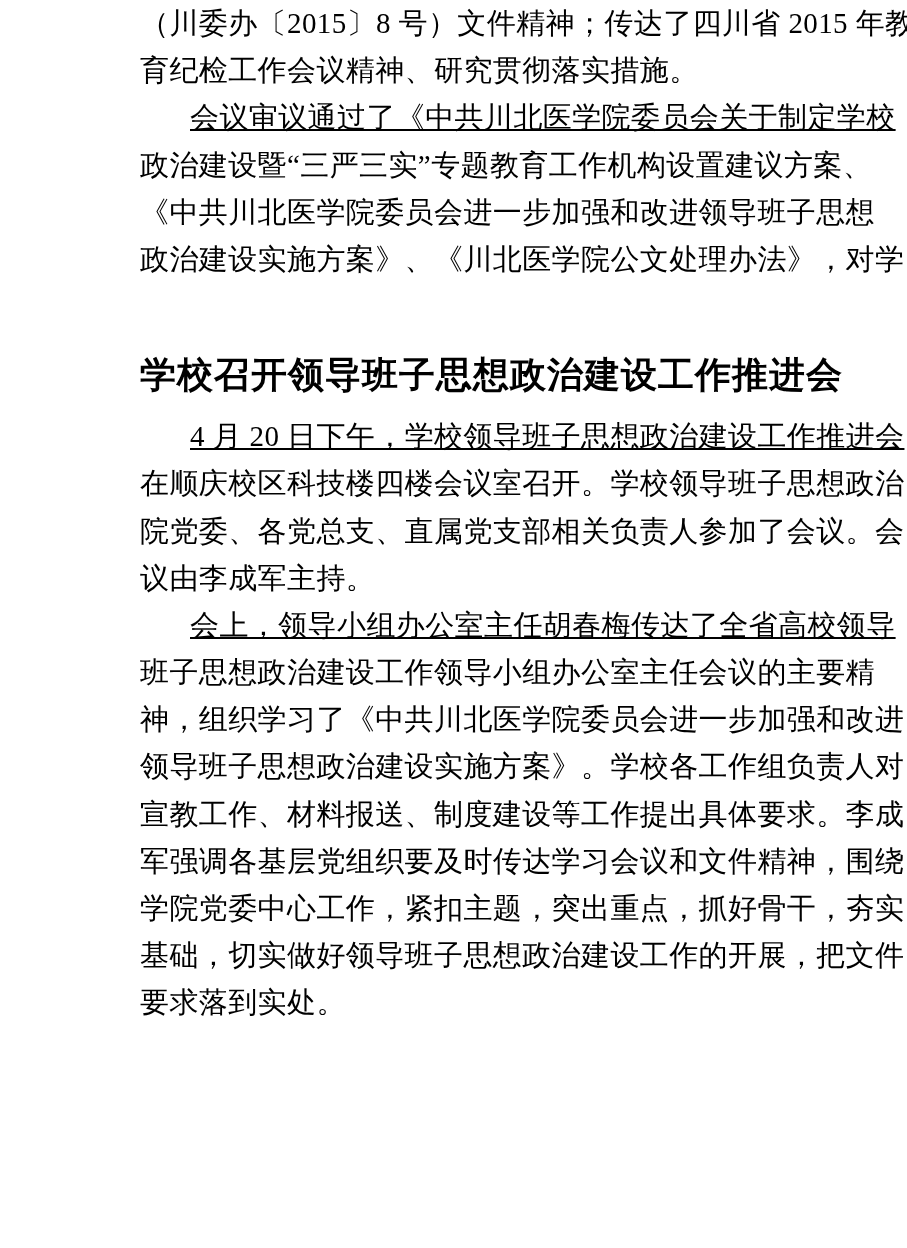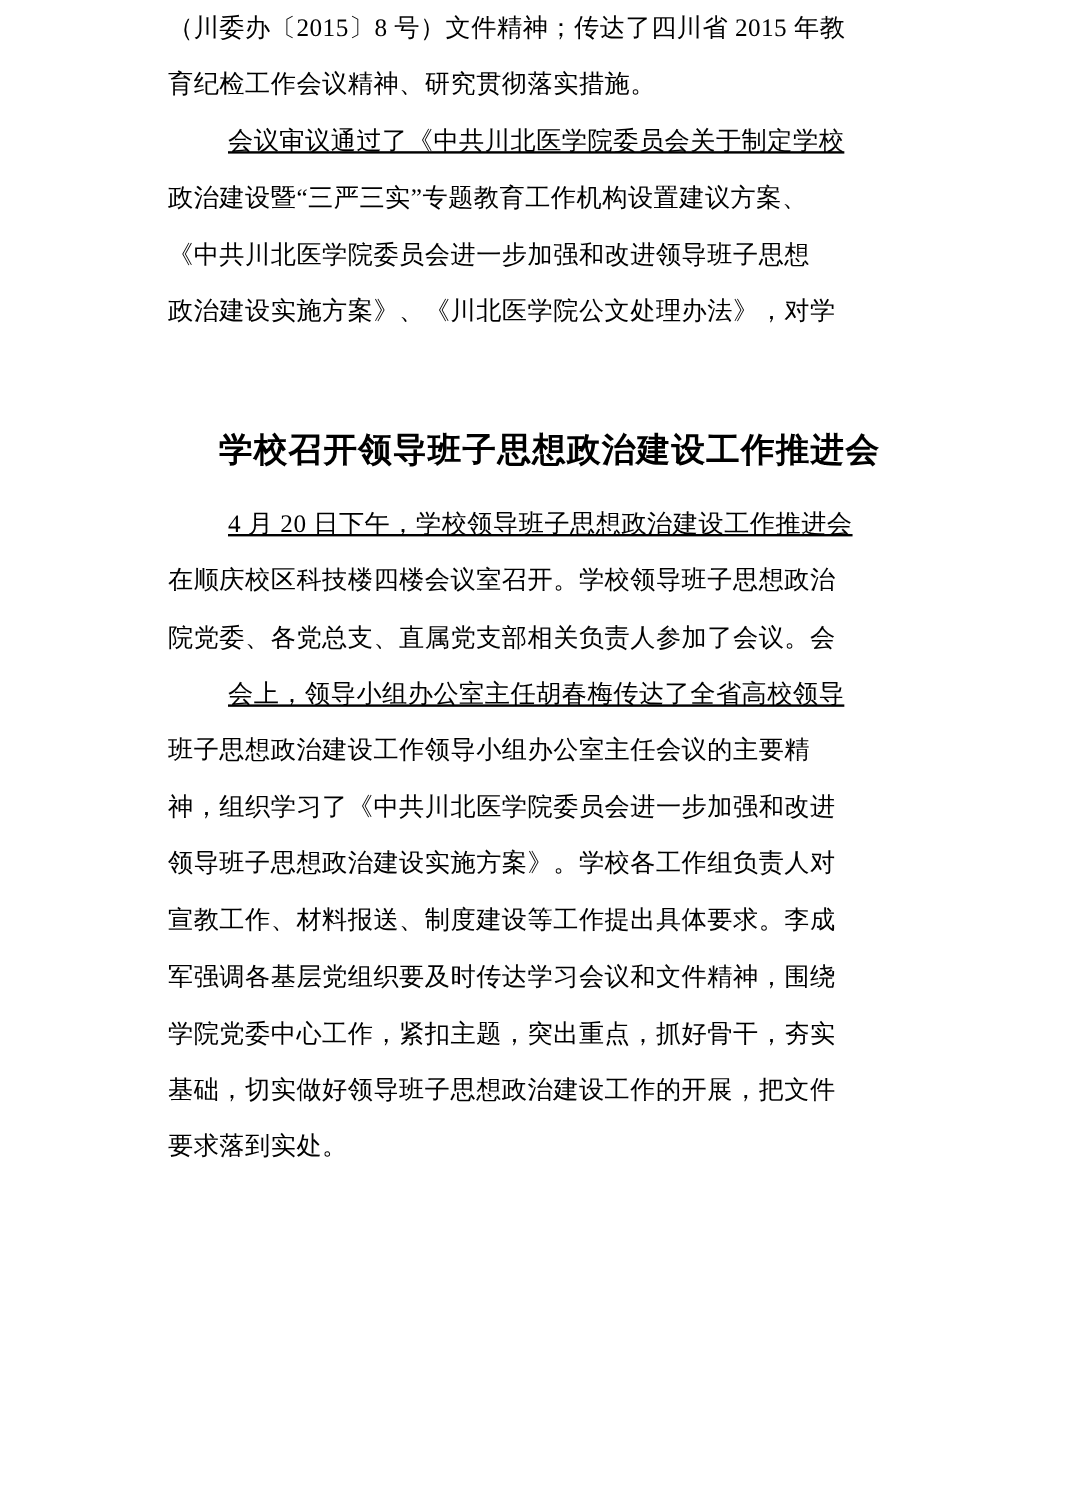--- a/index.html
+++ b/index.html
@@ -18,37 +18,37 @@
   }
   .content {
     position: absolute;
     left: 140px;
     top: 0;
     width: 636px;
   }
   .text-line {
     height: 47.2px;
     line-height: 47.2px;
-    font-size: 21px;
+    font-size: 29px;
     letter-spacing: 0.4px;
     white-space: nowrap;
     font-weight: 400;
   }
   .text-line.indent {
     padding-left: 50px;
     text-decoration: underline;
   }
   .doc-heading {
     margin-top: 69px;
     margin-bottom: 14px;
     height: 47px;
     line-height: 47px;
     text-align: center;
     font-weight: 700;
-    font-size: 28px;
+    font-size: 36px;
     letter-spacing: 1px;
     white-space: nowrap;
   }
 </style>
 </head>
 <body>
 
 <div class="page">
   <div class="content" id="doc-content">
       <div>
@@ -59,20 +59,21 @@
         <div class="text-line indent">会议审议通过了《中共川北医学院委员会关于制定学校</div>
         <div class="text-line">政治建设暨“三严三实”专题教育工作机构设置建议方案、</div>
         <div class="text-line">《中共川北医学院委员会进一步加强和改进领导班子思想</div>
         <div class="text-line">政治建设实施方案》、《川北医学院公文处理办法》，对学</div>
       </div>
       <div class="doc-heading">学校召开领导班子思想政治建设工作推进会</div>
       <div>
         <div class="text-line indent">4 月 20 日下午，学校领导班子思想政治建设工作推进会</div>
         <div class="text-line">在顺庆校区科技楼四楼会议室召开。学校领导班子思想政治</div>
         <div class="text-line">院党委、各党总支、直属党支部相关负责人参加了会议。会</div>
+        <div class="text-line">议由李成军主持。</div>
       </div>
       <div>
         <div class="text-line indent">会上，领导小组办公室主任胡春梅传达了全省高校领导</div>
         <div class="text-line">班子思想政治建设工作领导小组办公室主任会议的主要精</div>
         <div class="text-line">神，组织学习了《中共川北医学院委员会进一步加强和改进</div>
         <div class="text-line">领导班子思想政治建设实施方案》。学校各工作组负责人对</div>
         <div class="text-line">宣教工作、材料报送、制度建设等工作提出具体要求。李成</div>
         <div class="text-line">军强调各基层党组织要及时传达学习会议和文件精神，围绕</div>
         <div class="text-line">学院党委中心工作，紧扣主题，突出重点，抓好骨干，夯实</div>
         <div class="text-line">基础，切实做好领导班子思想政治建设工作的开展，把文件</div>

